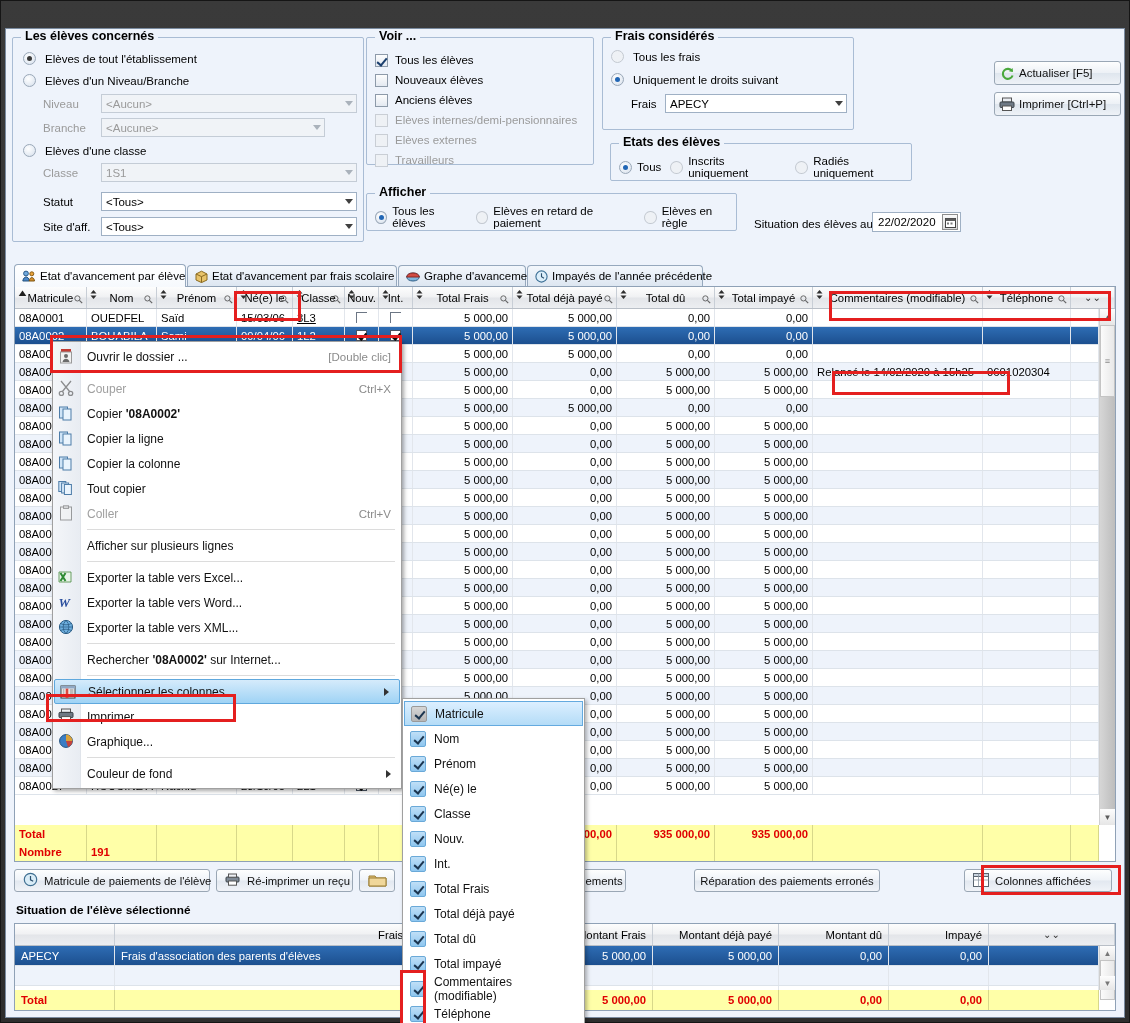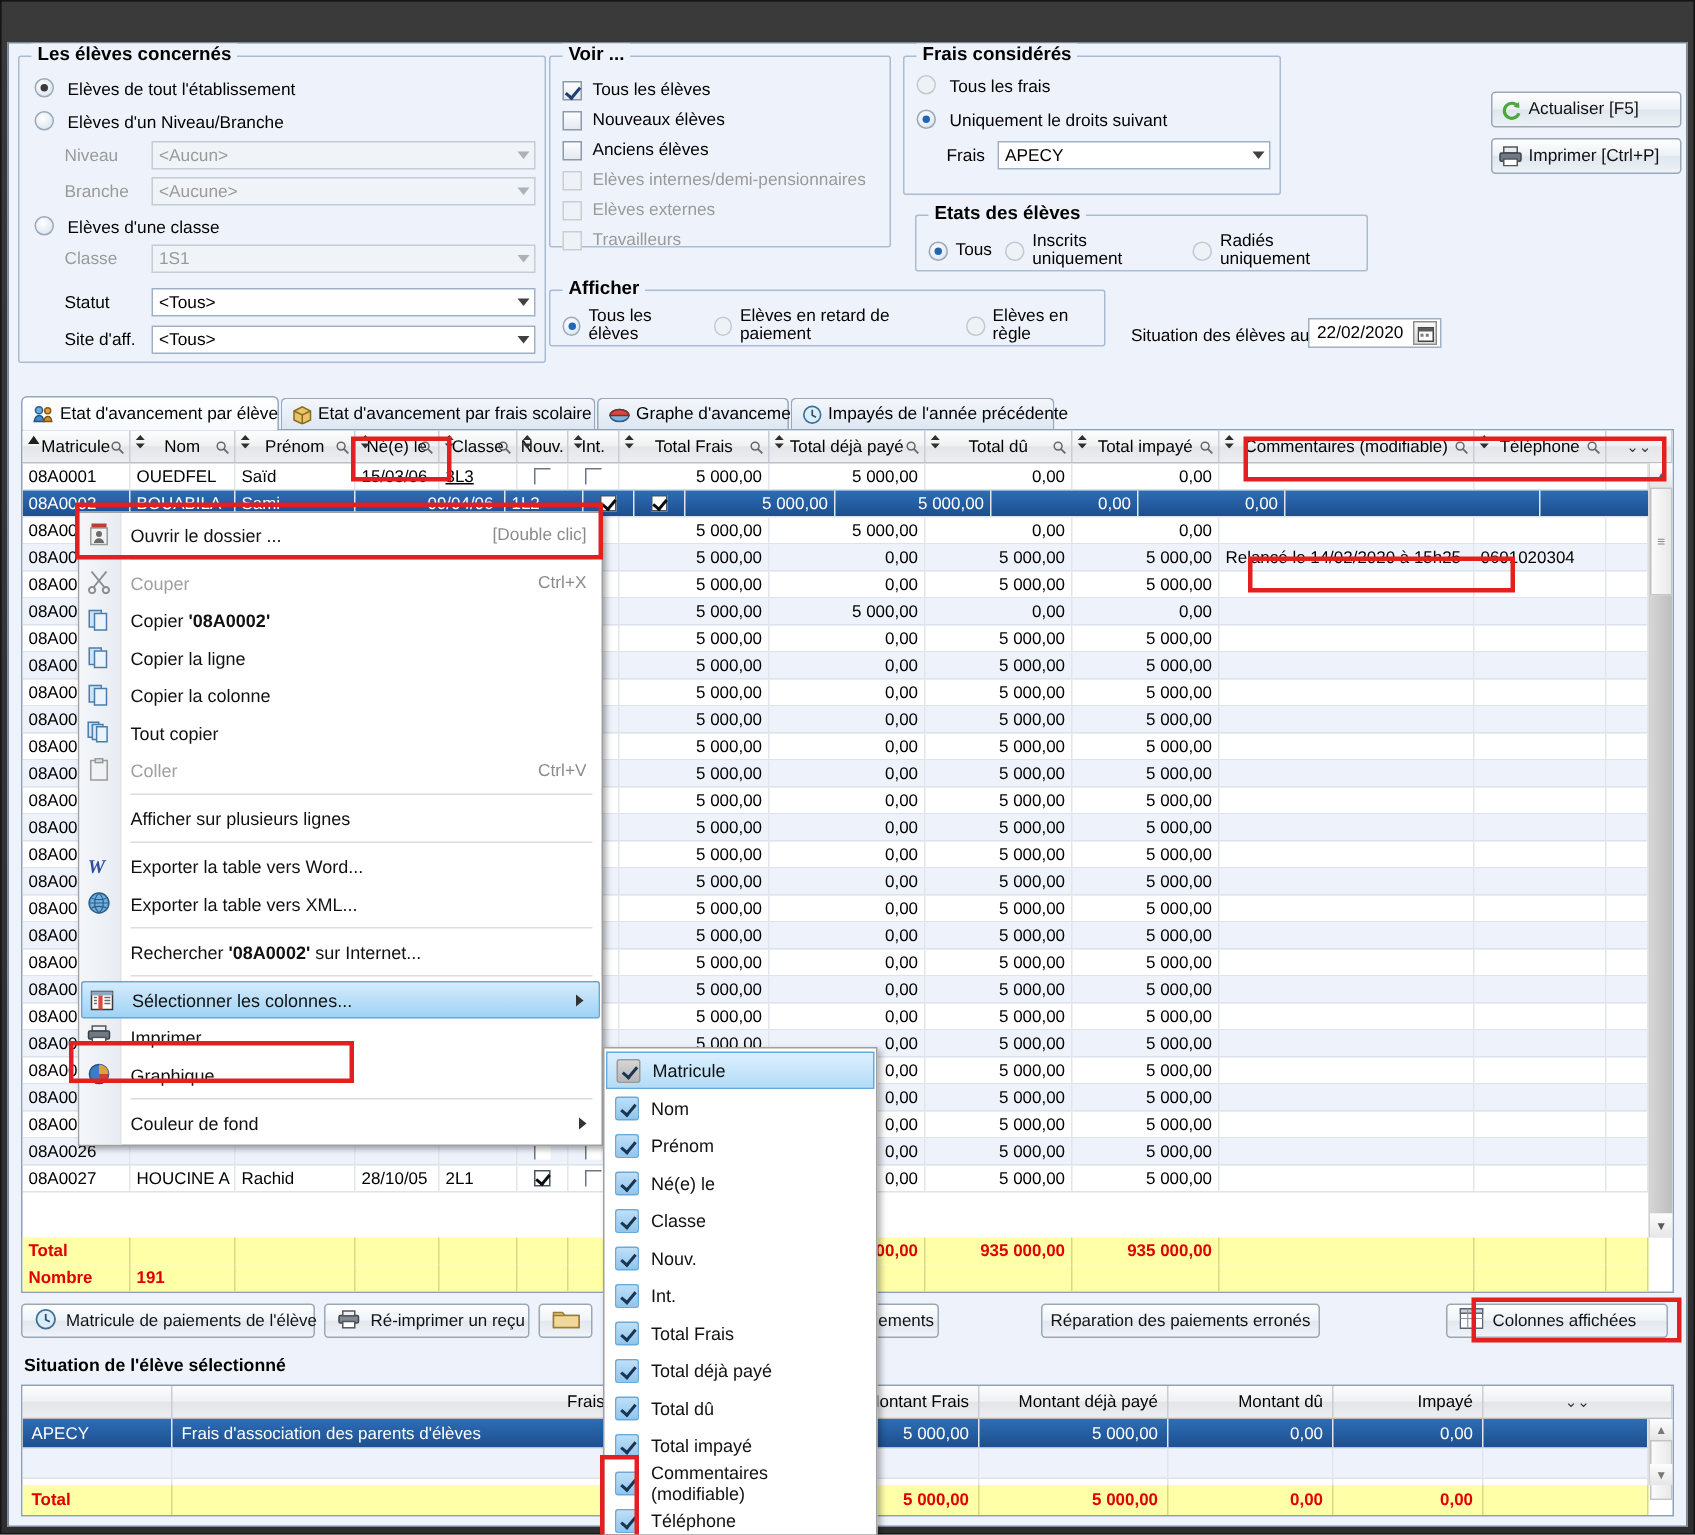--- a/index.html
+++ b/index.html
@@ -286,21 +286,21 @@
         <span class="lbl" style="margin-left:6px;">Elèves d'un Niveau/Branche</span>
       </div>
 
       <div class="lbl dim" style="position:absolute;left:30px;top:60px;">Niveau</div>
       <div class="combo dis" style="position:absolute;left:88px;top:56px;width:256px;">
         <span>&lt;Aucun&gt;</span>
         <span class="arw"></span>
       </div>
 
       <div class="lbl dim" style="position:absolute;left:30px;top:84px;">Branche</div>
-      <div class="combo dis" style="position:absolute;left:88px;top:80px;width:256px;">
+      <div class="combo dis" style="position:absolute;left:88px;top:80px;width:224px;">
         <span>&lt;Aucune&gt;</span>
         <span class="arw"></span>
       </div>
 
       <div style="position:absolute;left:10px;top:106px;">
         <span class="radio"></span>
         <span class="lbl" style="margin-left:6px;">Elèves d'une classe</span>
       </div>
 
       <div class="lbl dim" style="position:absolute;left:30px;top:129px;">Classe</div>
@@ -637,21 +637,21 @@
             <div class="gc num" style="width: 98px; flex: 0 0 98px;">0,00</div>
             <div class="gc num" style="width: 98px; flex: 0 0 98px;">0,00</div>
             <div class="gc" style="width: 170px; flex: 0 0 170px;"></div>
             <div class="gc" style="width: 88px; flex: 0 0 88px;"></div>
             <div class="gc" style="flex: 1 1 auto;"></div>
           </div>
           <div class="grow sel">
             <div class="gc" style="width: 72px; flex: 0 0 72px;">08A0002</div>
             <div class="gc" style="width: 70px; flex: 0 0 70px;">BOUABILA</div>
             <div class="gc" style="width: 80px; flex: 0 0 80px;">Sami</div>
-            <div class="gc" style="width: 56px; flex: 0 0 56px; margin-left: 44px;">09/04/06</div>
+            <div class="gc" style="width: 56px; flex: 0 0 56px;">09/04/06</div>
             <div class="gc" style="width: 52px; flex: 0 0 52px;">1L2</div>
             <div class="gc ctr" style="width: 34px; flex: 0 0 34px;">
               <span class="minichk on"></span>
             </div>
             <div class="gc ctr" style="width: 34px; flex: 0 0 34px;">
               <span class="minichk on"></span>
             </div>
             <div class="gc num" style="width: 100px; flex: 0 0 100px;">5 000,00</div>
             <div class="gc num" style="width: 104px; flex: 0 0 104px;">5 000,00</div>
             <div class="gc num" style="width: 98px; flex: 0 0 98px;">0,00</div>
@@ -1373,20 +1373,27 @@
             <span>Coller</span>
             <span class="sc">Ctrl+V</span>
           </div>
           <div class="msep"></div>
           <div class="mi">
             <span>Afficher sur plusieurs lignes</span>
           </div>
           <div class="msep"></div>
           <div class="mi">
             <span class="ic"><svg width="16" height="16" viewBox="0 0 16 16">
+                <path d="M1 3 L13 3 L13 13 L1 13Z" fill="#e9f4e9" stroke="#4a8c3f" stroke-width=".8"></path>
+                <path d="M2.5 4 L7.5 12 M7.5 4 L2.5 12" stroke="#2e8b33" stroke-width="2"></path>
+              </svg></span>
+            <span>Exporter la table vers Excel...</span>
+          </div>
+          <div class="mi">
+            <span class="ic"><svg width="16" height="16" viewBox="0 0 16 16">
                 <text x="0.5" y="13" font-size="13" font-weight="bold" font-style="italic" fill="#2b4f9e" font-family="Liberation Serif, serif">W</text>
               </svg></span>
             <span>Exporter la table vers Word...</span>
           </div>
           <div class="mi">
             <span class="ic"><svg width="16" height="16" viewBox="0 0 16 16">
                 <circle cx="8" cy="8" r="6.6" fill="#6fb0e0" stroke="#2c5d85"></circle>
                 <path d="M1.6 8 H14.4 M8 1.4 a9 9 0 0 1 0 13.2 a9 9 0 0 1 0 -13.2" fill="none" stroke="#2c5d85" stroke-width=".8"></path>
                 <path d="M3 4.6 c2 1.6 8 1.6 10 0 M3 11.4 c2-1.6 8-1.6 10 0" fill="none" stroke="#2c5d85" stroke-width=".8"></path>
               </svg></span>

